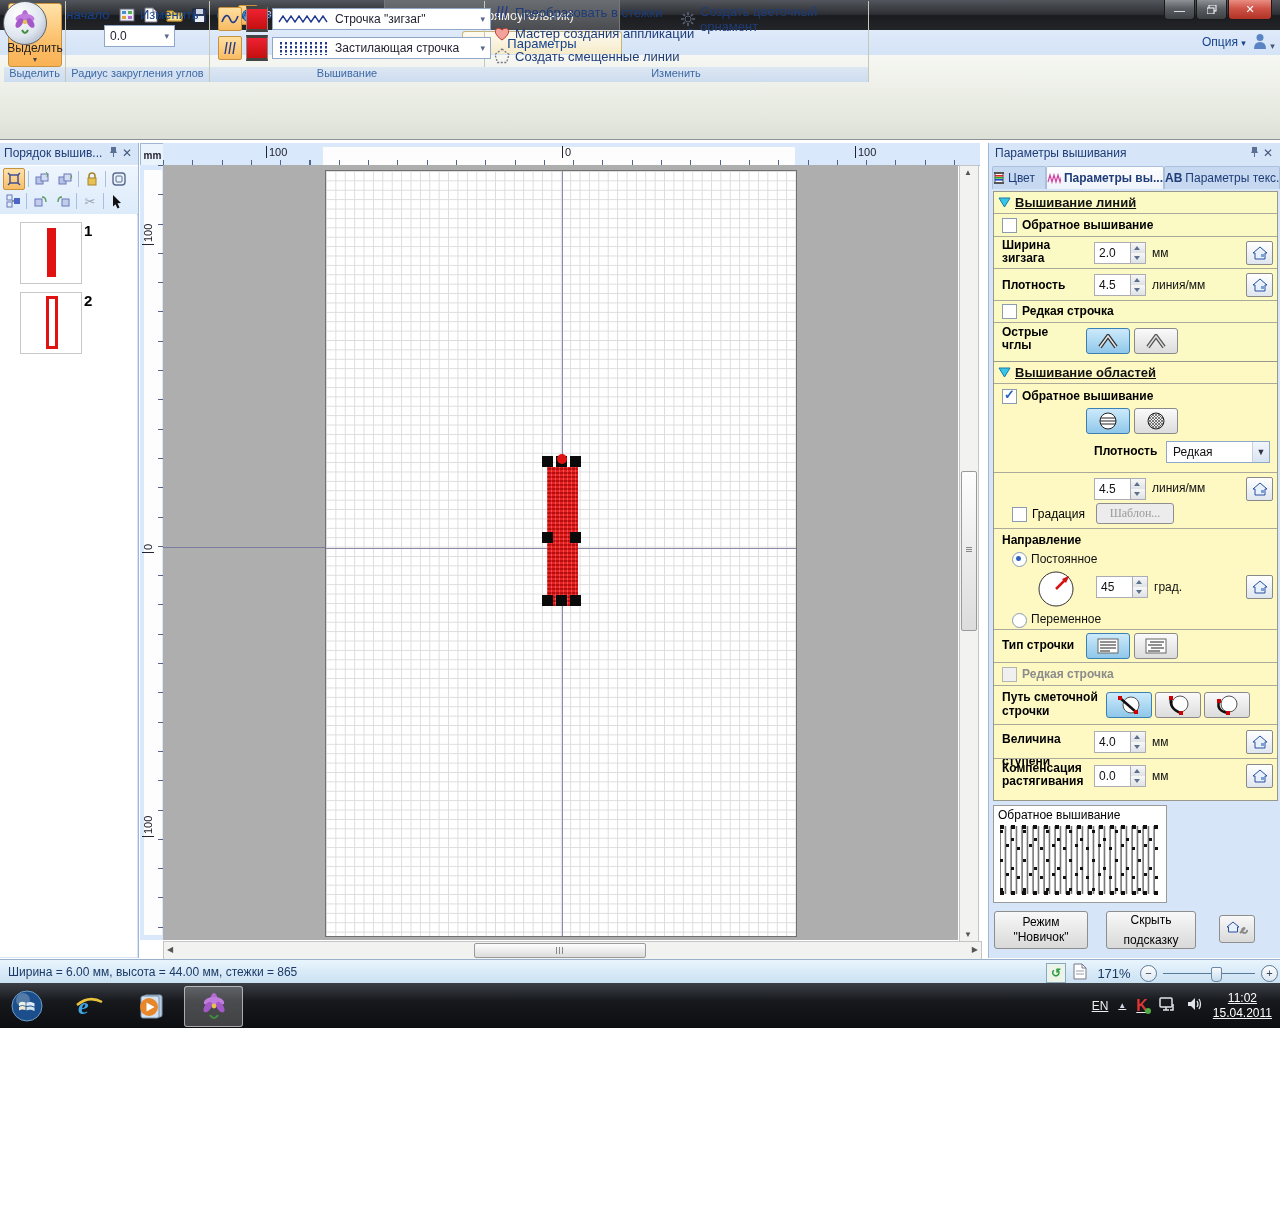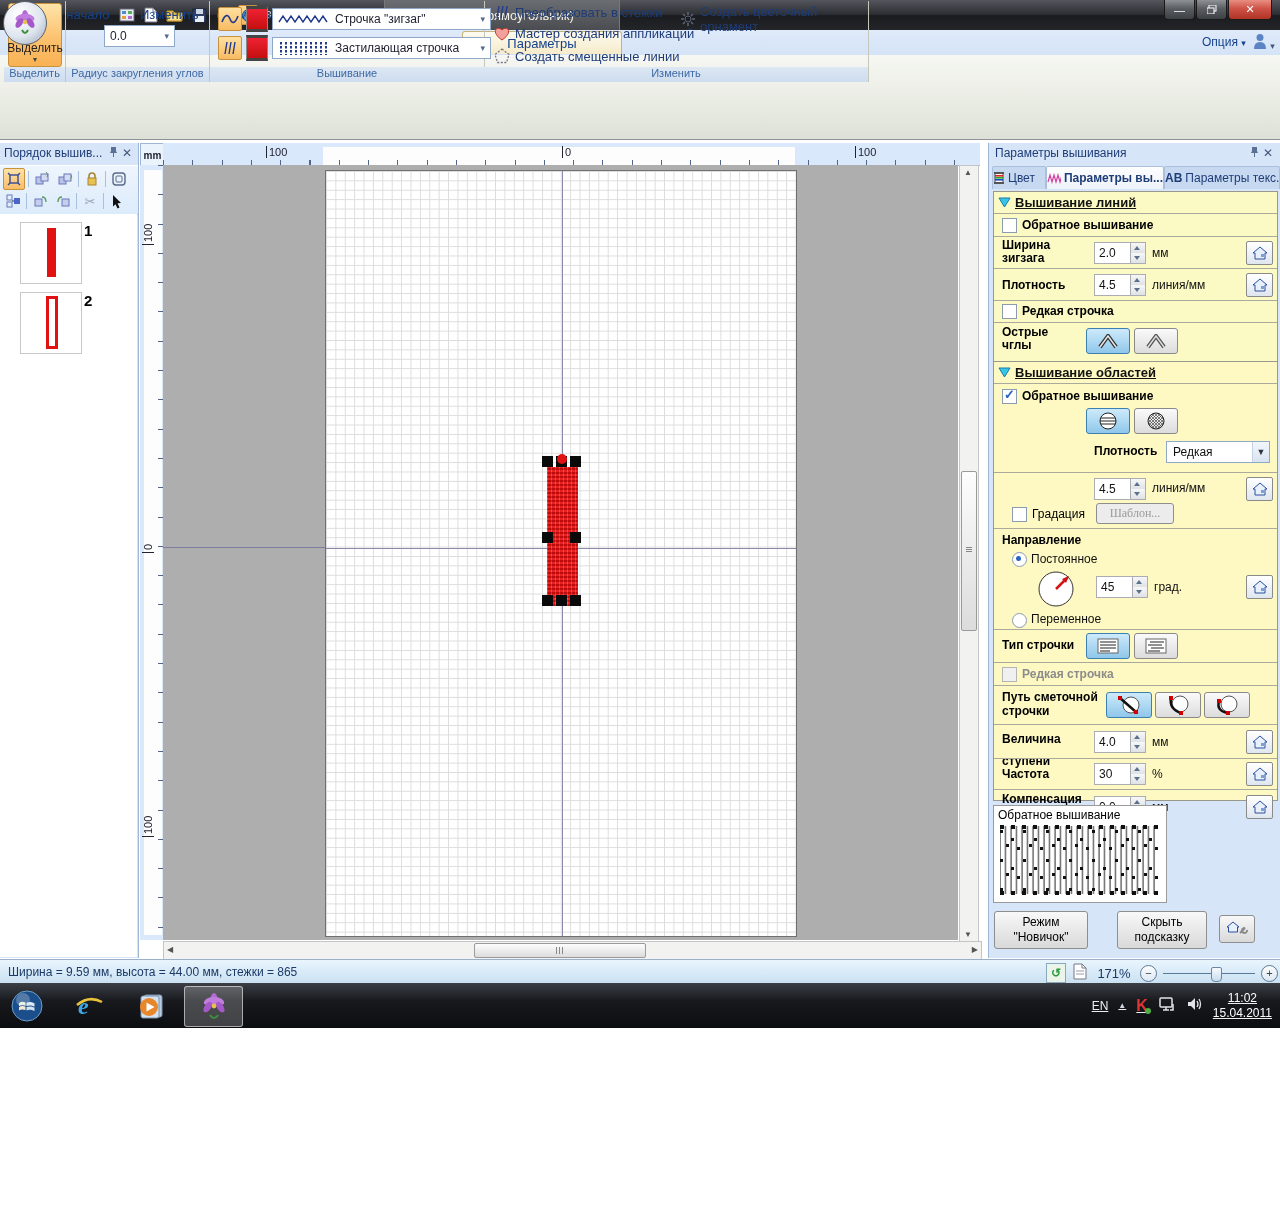--- a/index.html
+++ b/index.html
@@ -706,37 +706,20 @@
             </span>
         </div>
         <span style="position:absolute;left:158px;top:10px;">мм</span>
         <div class="homebtn" style="left:252px;top:5px;">
           <svg width="16" height="14">
               <path d="M8 1 L15 7 H13 V13 H3 V7 H1 Z" fill="#e8f0fb" stroke="#2a4fa0"></path>
               <rect x="9" y="8" width="3" height="3" fill="#7aa0d8"></rect>
             </svg>
         </div>
       </div>
-      <div class="prow" style="height:30px;">
-        <span class="lbl" style="position:absolute;left:8px;top:8px;">Частота</span>
-        <div class="spin" style="left:100px;top:4px;">
-          <span class="spin-val">30</span>
-          <span class="spin-btns">
-              <i class="up"></i>
-              <i class="dn"></i>
-            </span>
-        </div>
-        <span style="position:absolute;left:158px;top:8px;">%</span>
-        <div class="homebtn" style="left:252px;top:3px;">
-          <svg width="16" height="14">
-              <path d="M8 1 L15 7 H13 V13 H3 V7 H1 Z" fill="#e8f0fb" stroke="#2a4fa0"></path>
-              <rect x="9" y="8" width="3" height="3" fill="#7aa0d8"></rect>
-            </svg>
-        </div>
-      </div>
       <div class="prow" style="height:33px;">
         <span class="lbl" style="position:absolute;left:8px;top:3px;width:92px;line-height:13px;">Компенсация растягивания</span>
         <div class="spin" style="left:100px;top:6px;">
           <span class="spin-val">0.0</span>
           <span class="spin-btns">
               <i class="up"></i>
               <i class="dn"></i>
             </span>
         </div>
         <span style="position:absolute;left:158px;top:10px;">мм</span>
@@ -768,33 +751,33 @@
         </defs>
         <rect x="2" y="2" width="158" height="68" fill="url(#pv)"></rect>
         <rect x="2" y="2" width="158" height="68" fill="url(#pd)"></rect>
         <rect x="2" y="1" width="158" height="6" fill="url(#pe)"></rect>
         <rect x="2" y="65" width="158" height="6" fill="url(#pe)"></rect>
       </svg>
     </div>
     <div class="pushbtn" style="left:5px;top:768px;width:92px;height:36px;line-height:15px;">
       <span>Режим "Новичок"</span>
     </div>
-    <div class="pushbtn" style="left:128px;top:768px;width:88px;height:36px;line-height:15px;">
+    <div class="pushbtn" style="left:117px;top:768px;width:88px;height:36px;line-height:20px;">
       <span>Скрыть подсказку</span>
     </div>
     <div class="pushbtn" style="left:230px;top:772px;width:34px;height:26px;">
       <svg width="22" height="16">
         <path d="M7 1 L13 6 H11.5 V11 H2.5 V6 H1 Z" fill="#e8f0fb" stroke="#2a4fa0"></path>
         <path d="M14 12 L19 7 M19 7 a2.5 2.5 0 1 0 2 2" stroke="#8a8a8a" stroke-width="2" fill="none"></path>
       </svg>
     </div>
   </div>
 
   <div class="abs statusbar">
-    <span style="padding-left:8px;">Ширина = 9.59 мм, высота = 44.00 мм, стежки = 865</span>
+    <span style="padding-left:8px;">Ширина = 6.00 мм, высота = 44.00 мм, стежки = 865</span>
     <div style="position:absolute;left:1046px;top:3px;display:flex;align-items:center;gap:6px;">
       <span style="width:18px;height:18px;border:1px solid #8aa8c0;background:#eaf4e8;display:flex;align-items:center;justify-content:center;color:#2f9a3f;font-weight:bold;">↺</span>
       <span>
         <svg width="16" height="17">
             <path d="M2 1 H10 L14 5 V16 H2 Z" fill="#fff" stroke="#778"></path>
             <path d="M10 1 V5 H14" fill="none" stroke="#778"></path>
             <path d="M4 8 H12 M4 11 H12" stroke="#99a"></path>
           </svg>
       </span>
       <span style="color:#1b3a66;font-size:13px;width:40px;text-align:center;">171%</span>

